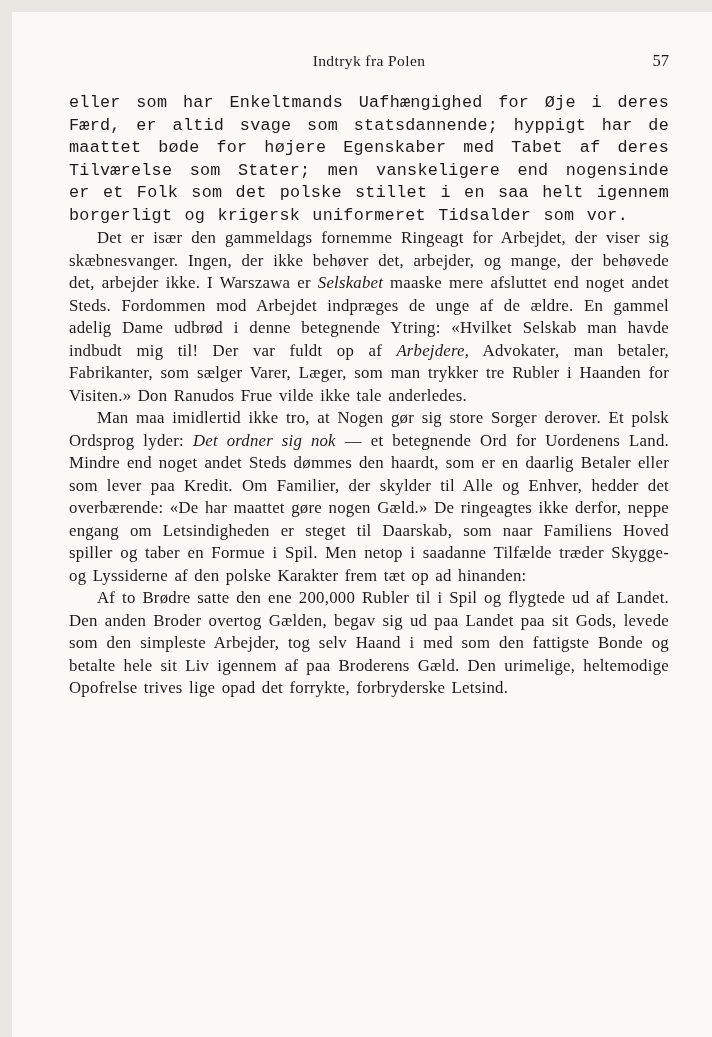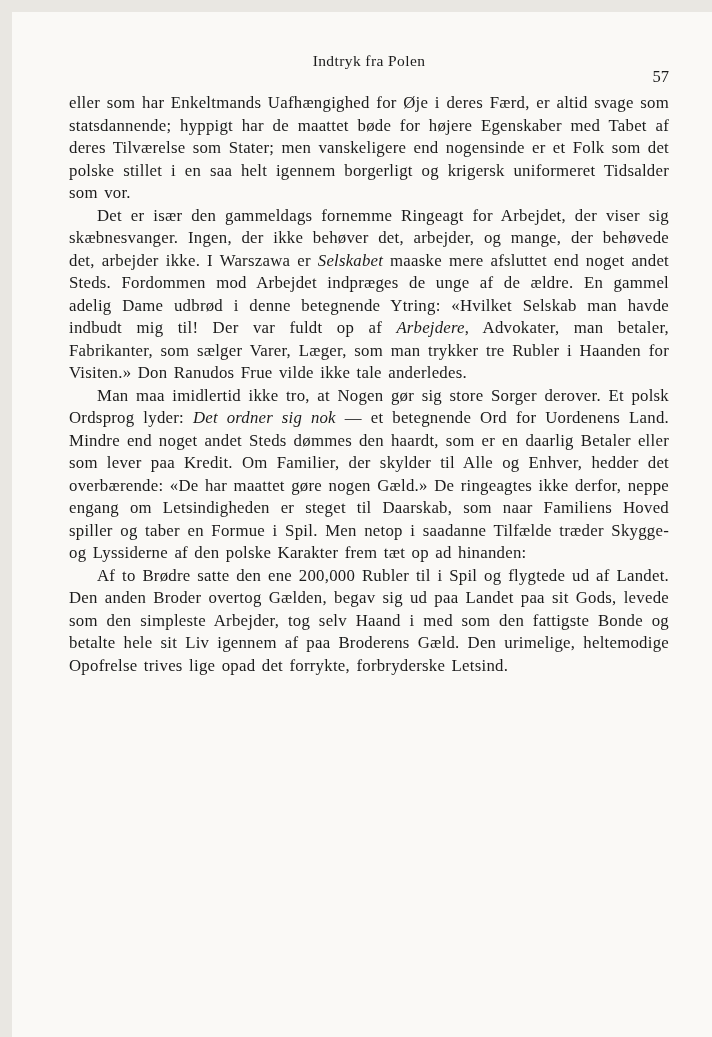--- a/index.html
+++ b/index.html
@@ -27,37 +27,38 @@
     line-height: 22px;
   }
   .head-title {
     display: block;
     text-align: center;
     letter-spacing: 0.4px;
   }
   .page-num {
     position: absolute;
     right: 0;
-    top: 16px;
+    top: 0;
     font-size: 16.5px;
   }
   .text-block {
     font-size: 16.8px;
     line-height: 22.5px;
     text-align: justify;
     letter-spacing: 0.25px;
     word-spacing: 2px;
   }
   .para {
     margin: 0;
     padding: 0;
     text-indent: 28px;
   }
   .para.no-indent {
     text-indent: 0;
+    font-family: Liberation Mono, monospace;
   }
   .para i {
     font-style: italic;
     letter-spacing: 0.2px;
     font-family: Liberation Serif, serif;
   }
 </style>
 </head>
 <body>
 

